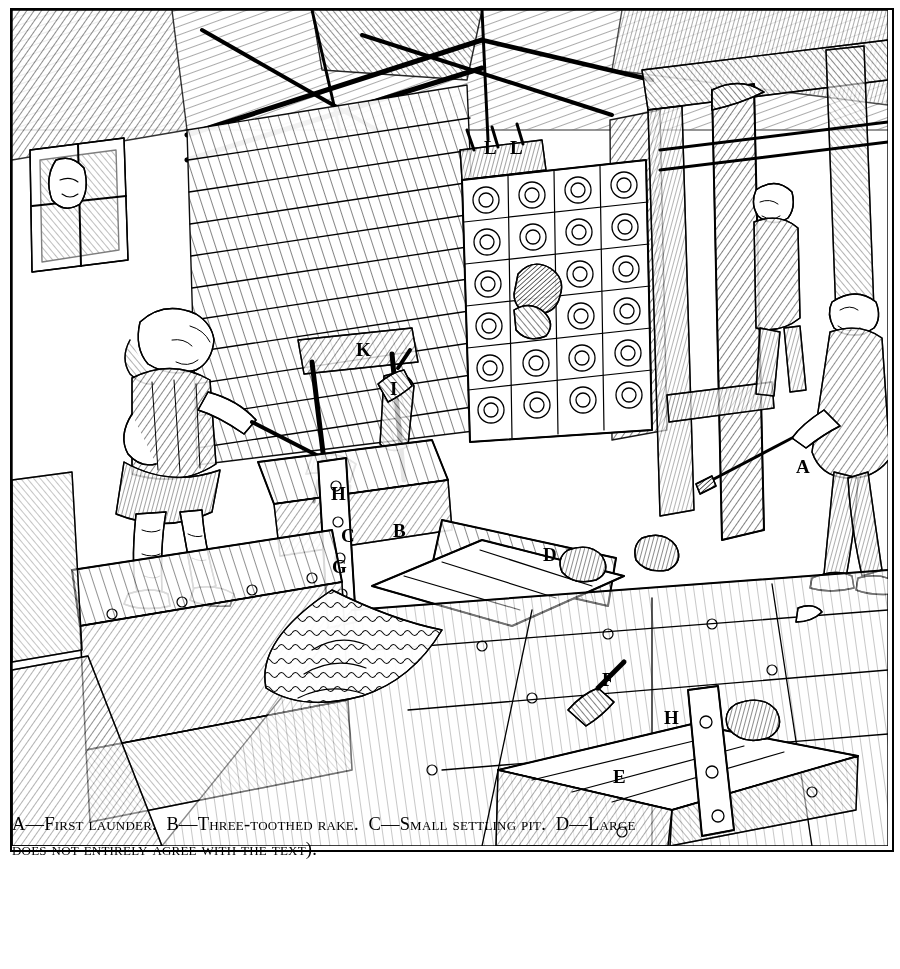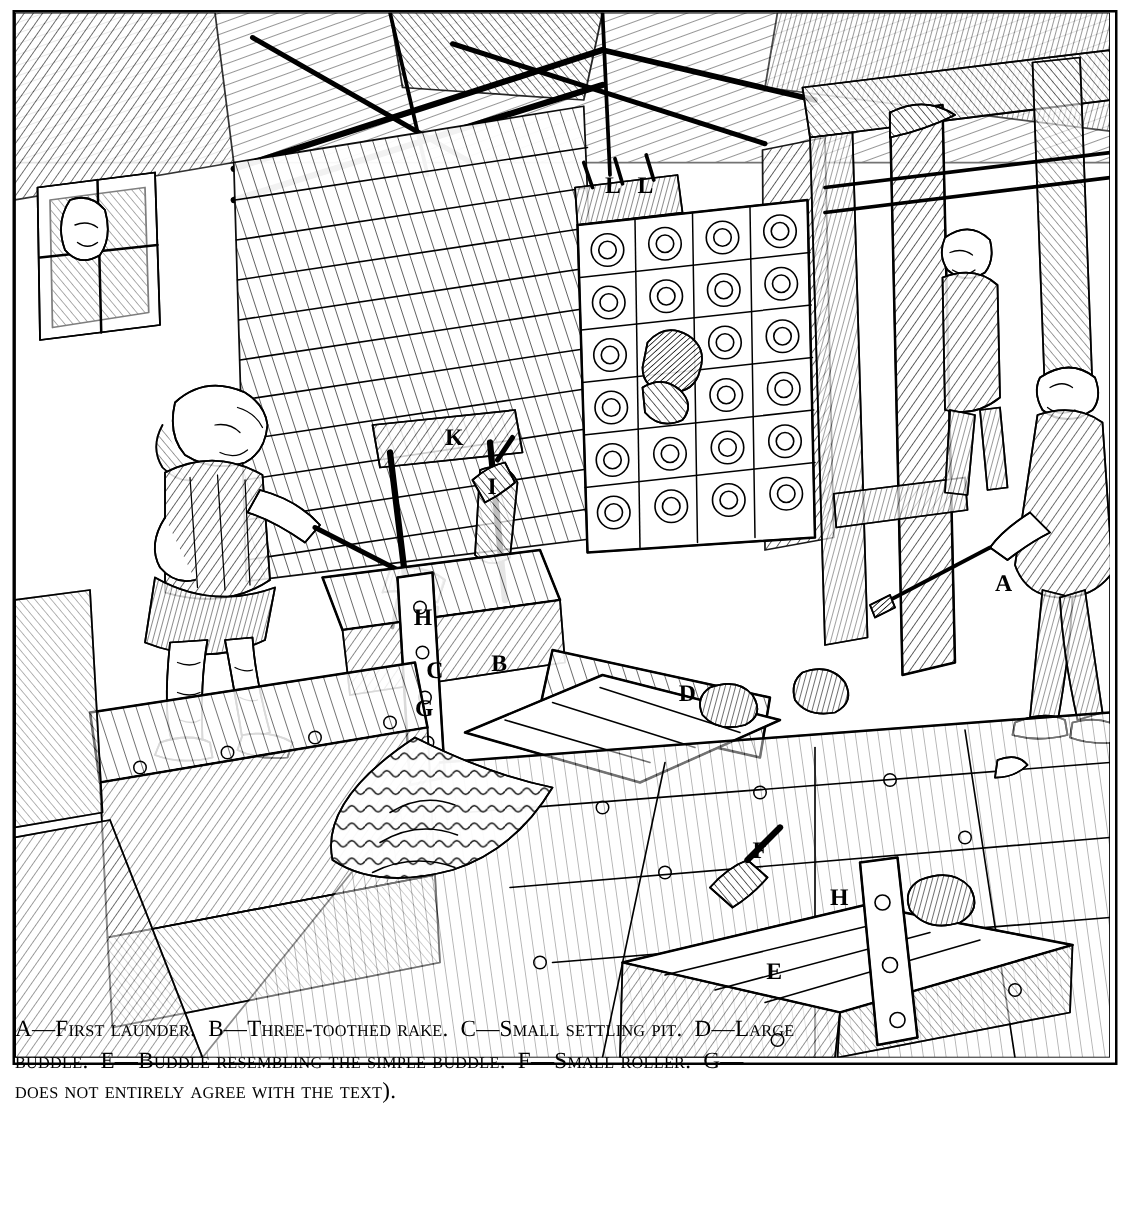--- a/index.html
+++ b/index.html
@@ -475,17 +475,16 @@
           <text class="lbl" x="344" y="346">K</text>
           <text class="lbl" x="472" y="144">L</text>
           <text class="lbl" x="498" y="144">L</text>
         </g>
       </svg>
     </div>
   </figure>
 
   <figcaption class="caption">
     <span class="line">A—First launder.  B—Three-toothed rake.  C—Small settling pit.  D—Large</span>
-    <span class="line">buddle.  E—Buddle resembling the simple buddle.  F—Small roller.  G—</span>
     <span class="line last">does not entirely agree with the text).</span>
   </figcaption>
 
 </div>
 
 </body></html>

